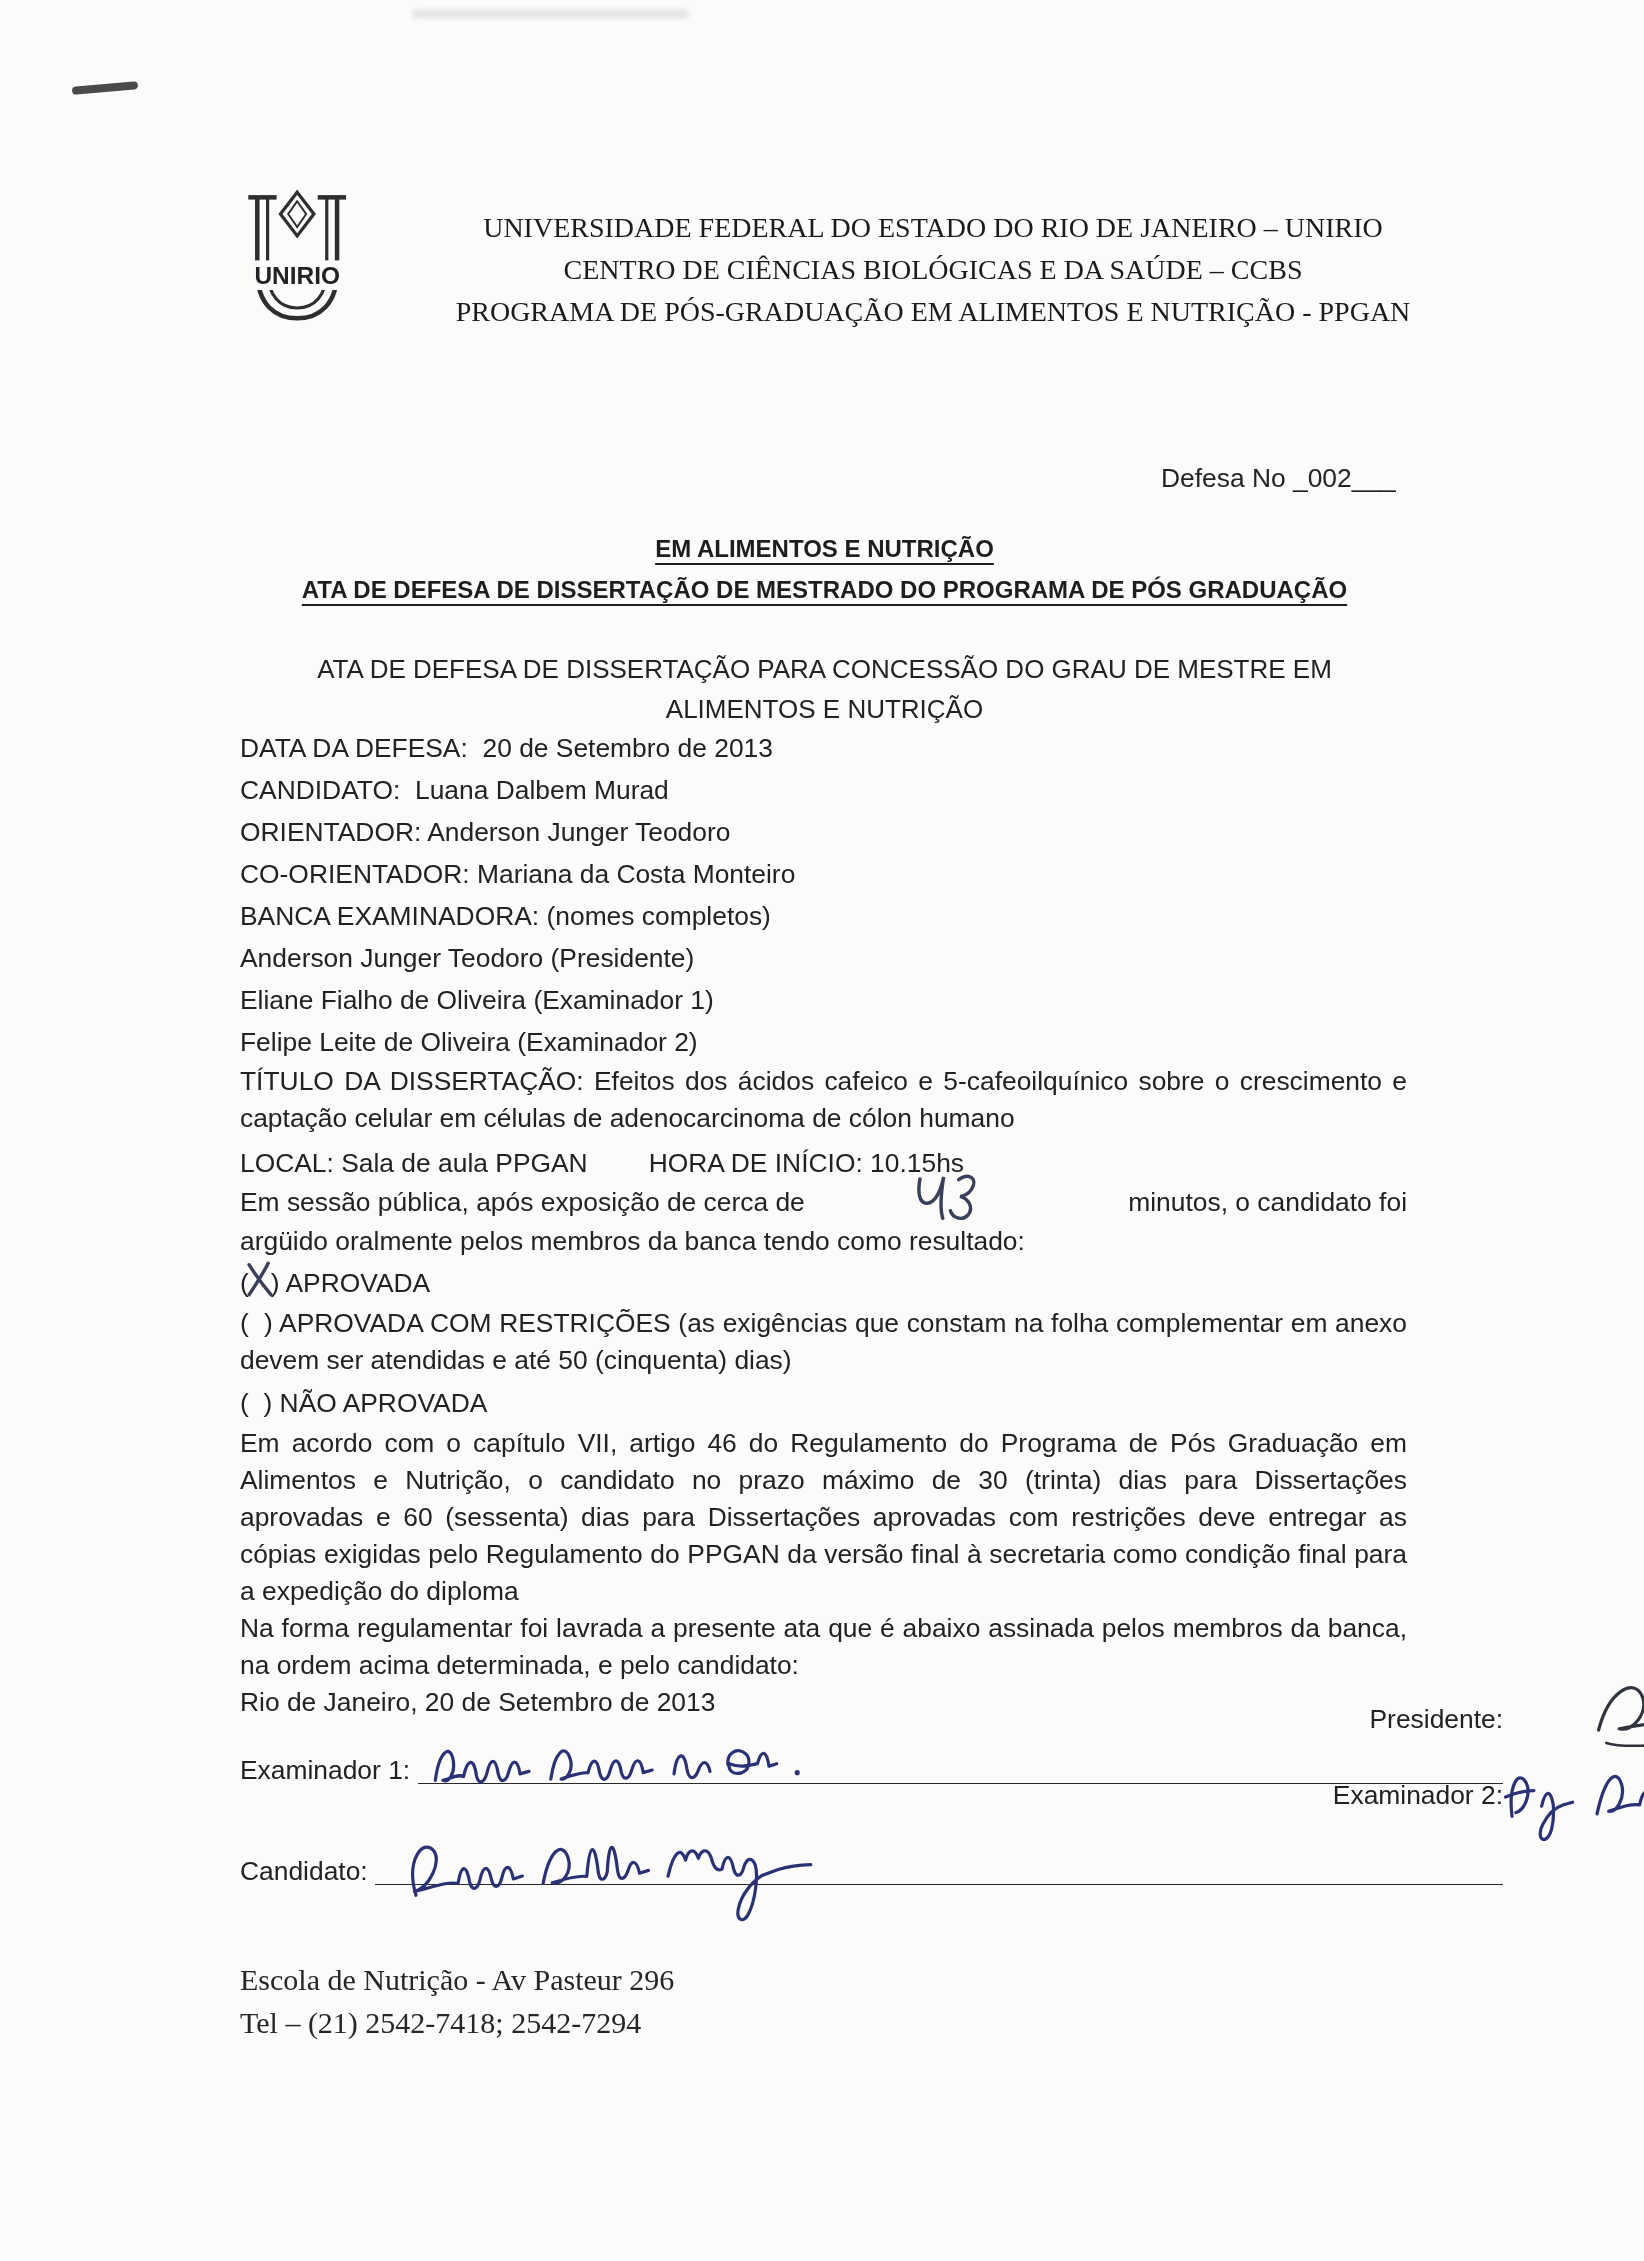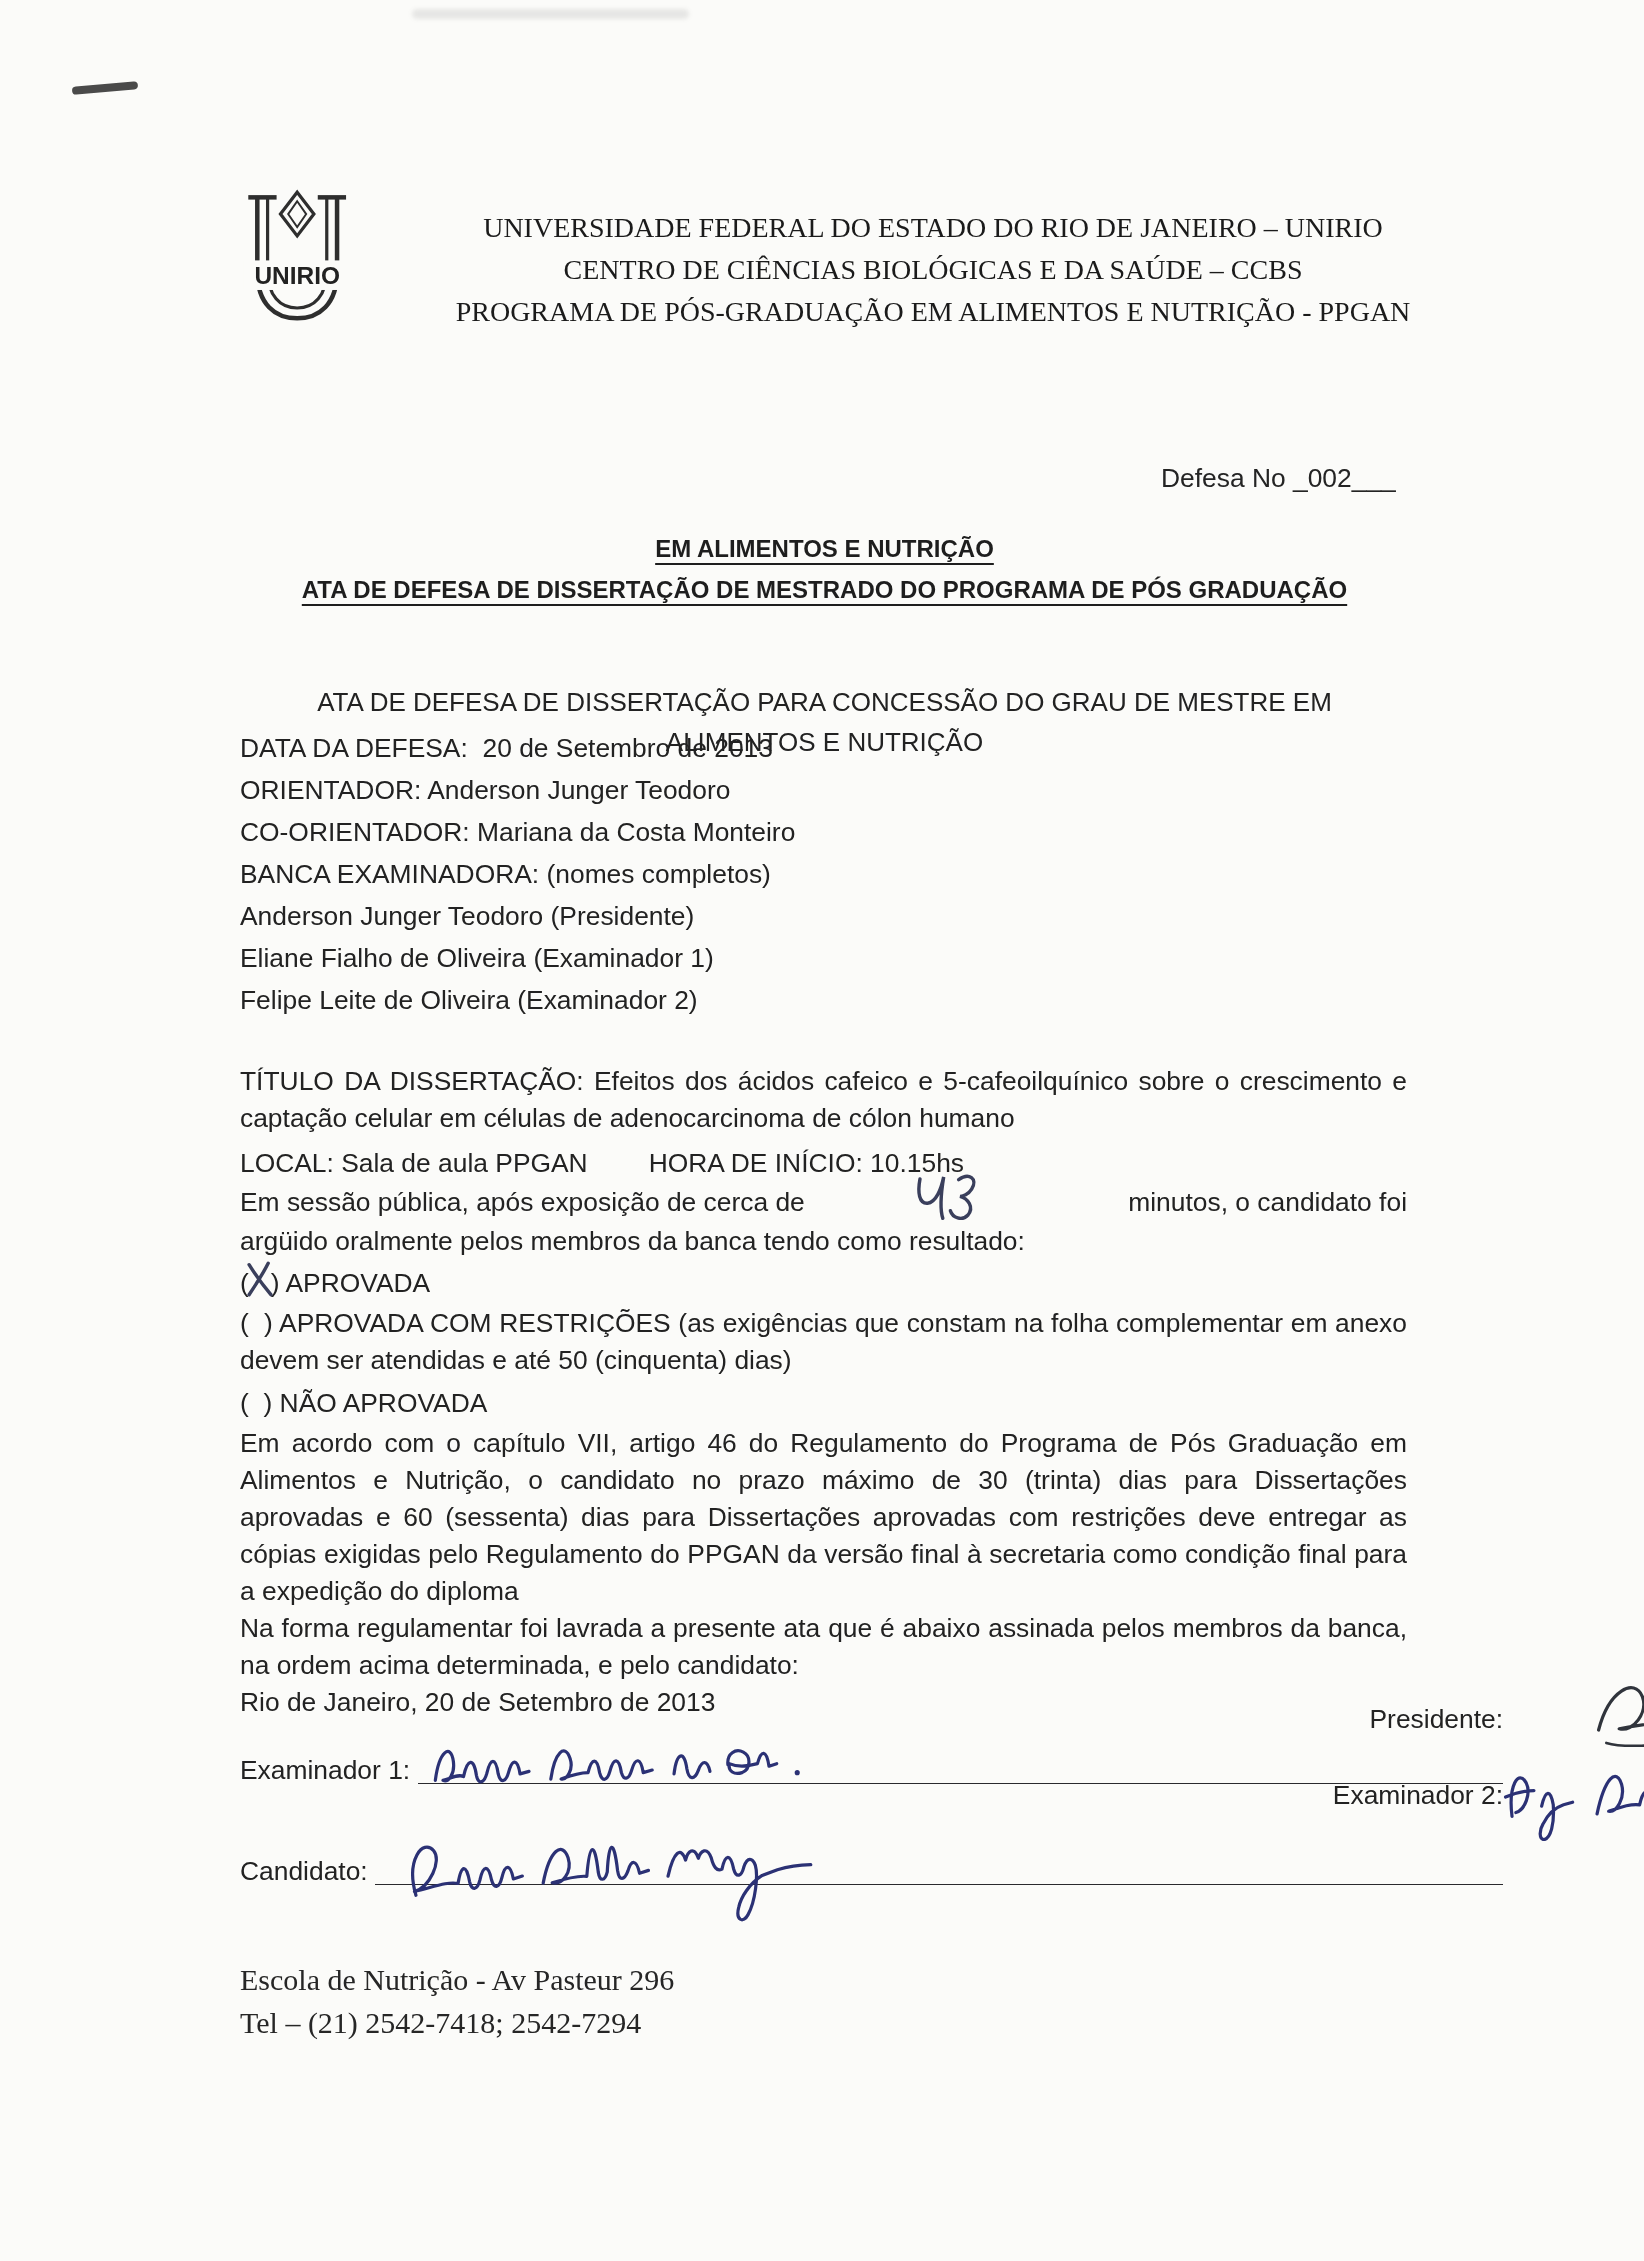--- a/index.html
+++ b/index.html
@@ -33,21 +33,21 @@
   .doc-title {
     position:absolute; left:193px; top:528px; width:1263px;
     text-align:center; font-weight:bold; font-size:24px; line-height:41px; color:#1e1e1e;
   }
   .doc-title span {
     text-decoration:underline; text-decoration-thickness:1.9px; text-underline-offset:6.4px;
     white-space:nowrap;
   }
 
   .doc-subtitle {
-    position:absolute; left:193px; top:682px; width:1263px;
+    position:absolute; left:193px; top:649px; width:1263px;
     text-align:center; font-size:26px; line-height:40px; color:#222;
   }
   .doc-subtitle > div { white-space:nowrap; }
 
   
   .blk { position:absolute; left:240px; width:1167px; font-size:26.4px; color:#222; }
   .fields { top:727px; line-height:42px; }
   .fields > div { white-space:nowrap; }
 
   .titulo-para { top:1063px; line-height:37px; text-align:justify; }
@@ -125,20 +125,21 @@
     <div><span>ATA DE DEFESA DE DISSERTAÇÃO DE MESTRADO DO PROGRAMA DE PÓS GRADUAÇÃO</span></div>
   </div>
 
   <div class="doc-subtitle">
     <div>ATA DE DEFESA DE DISSERTAÇÃO PARA CONCESSÃO DO GRAU DE MESTRE EM</div>
     <div>ALIMENTOS E NUTRIÇÃO</div>
   </div>
 
   <div class="blk fields">
     <div>DATA DA DEFESA:&nbsp; 20 de Setembro de 2013</div>
+    <div>CANDIDATO:&nbsp; Luana Dalbem Murad</div>
     <div>ORIENTADOR: Anderson Junger Teodoro</div>
     <div>CO-ORIENTADOR: Mariana da Costa Monteiro</div>
     <div>BANCA EXAMINADORA: (nomes completos)</div>
     <div>Anderson Junger Teodoro (Presidente)</div>
     <div>Eliane Fialho de Oliveira (Examinador 1)</div>
     <div>Felipe Leite de Oliveira (Examinador 2)</div>
   </div>
 
   <div class="blk titulo-para">TÍTULO DA DISSERTAÇÃO: Efeitos dos ácidos cafeico e 5-cafeoilquínico sobre o crescimento e captação celular em células de adenocarcinoma de cólon humano</div>
 

